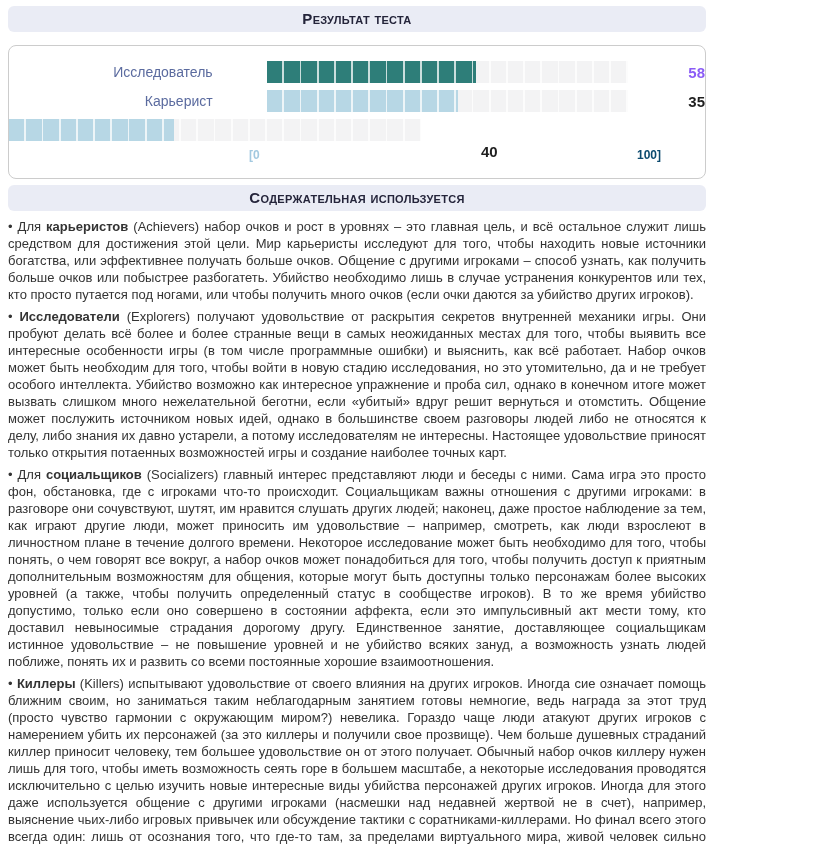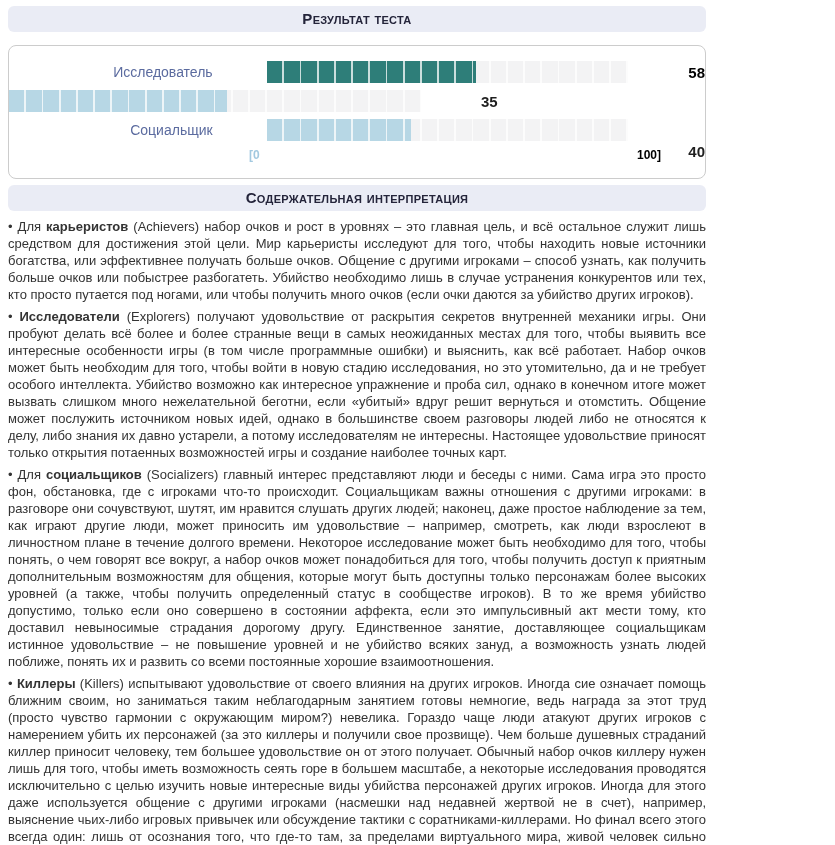--- a/index.html
+++ b/index.html
@@ -102,44 +102,44 @@
     <span>Результат теста</span>
   </div>
 
   <div class="chart-card">
     <div id="chart-rows">
         <div class="chart-row">
           <div class="bar-label" style="color: rgb(91, 107, 159);">Исследователь</div>
           <div class="bar-track" style="background: rgb(243, 243, 244);">
             <div class="bar-fill" style="width: 58%; background: rgb(46, 126, 121);"></div>
           </div>
-          <div class="bar-value" style="color: #000000;">58</div>
+          <div class="bar-value" style="color: #8b5cf6;">58</div>
         </div>
         <div class="chart-row">
+          <div class="bar-label" style="color: rgb(91, 107, 159);">Карьерист</div>
           <div class="bar-track" style="background: rgb(243, 243, 244);">
             <div class="bar-fill" style="width: 53%; background: rgb(183, 215, 229);"></div>
           </div>
           <div class="bar-value" style="color: rgb(31, 31, 31);">35</div>
         </div>
         <div class="chart-row">
-          <div class="bar-label" style="color: rgb(91, 107, 159);">Социальщик</div>
           <div class="bar-track" style="background: rgb(243, 243, 244);">
             <div class="bar-fill" style="width: 40%; background: rgb(183, 215, 229);"></div>
           </div>
           <div class="bar-value" style="color: rgb(31, 31, 31); margin-top: 42px;">40</div>
         </div>
       </div>
     <div class="axis-row">
       <span style="color: rgb(163, 201, 224);">[0</span>
-      <span style="color: #000000;">100]</span>
+      <span style="color: #0c4a6e;">100]</span>
     </div>
   </div>
 
   <div class="section-header">
-    <span>Содержательная интерпретация</span>
+    <span>Содержательная используется</span>
   </div>
 
   <div class="interpretation" id="interpretation-paragraphs">
       <p><span>• Для </span><b>карьеристов</b><span> (Achievers) набор очков и рост в уровнях – это главная цель, и всё остальное служит лишь средством для достижения этой цели. Мир карьеристы исследуют для того, чтобы находить новые источники богатства, или эффективнее получать больше очков. Общение с другими игроками – способ узнать, как получить больше очков или побыстрее разбогатеть. Убийство необходимо лишь в случае устранения конкурентов или тех, кто просто путается под ногами, или чтобы получить много очков (если очки даются за убийство других игроков).</span></p>
       <p><span>• </span><b>Исследователи</b><span> (Explorers) получают удовольствие от раскрытия секретов внутренней механики игры. Они пробуют делать всё более и более странные вещи в самых неожиданных местах для того, чтобы выявить все интересные особенности игры (в том числе программные ошибки) и выяснить, как всё работает. Набор очков может быть необходим для того, чтобы войти в новую стадию исследования, но это утомительно, да и не требует особого интеллекта. Убийство возможно как интересное упражнение и проба сил, однако в конечном итоге может вызвать слишком много нежелательной беготни, если «убитый» вдруг решит вернуться и отомстить. Общение может послужить источником новых идей, однако в большинстве своем разговоры людей либо не относятся к делу, либо знания их давно устарели, а потому исследователям не интересны. Настоящее удовольствие приносят только открытия потаенных возможностей игры и создание наиболее точных карт.</span></p>
       <p><span>• Для </span><b>социальщиков</b><span> (Socializers) главный интерес представляют люди и беседы с ними. Сама игра это просто фон, обстановка, где с игроками что-то происходит. Социальщикам важны отношения с другими игроками: в разговоре они сочувствуют, шутят, им нравится слушать других людей; наконец, даже простое наблюдение за тем, как играют другие люди, может приносить им удовольствие – например, смотреть, как люди взрослеют в личностном плане в течение долгого времени. Некоторое исследование может быть необходимо для того, чтобы понять, о чем говорят все вокруг, а набор очков может понадобиться для того, чтобы получить доступ к приятным дополнительным возможностям для общения, которые могут быть доступны только персонажам более высоких уровней (а также, чтобы получить определенный статус в сообществе игроков). В то же время убийство допустимо, только если оно совершено в состоянии аффекта, если это импульсивный акт мести тому, кто доставил невыносимые страдания дорогому другу. Единственное занятие, доставляющее социальщикам истинное удовольствие – не повышение уровней и не убийство всяких зануд, а возможность узнать людей поближе, понять их и развить со всеми постоянные хорошие взаимоотношения.</span></p>
       <p><span>• </span><b>Киллеры</b><span> (Killers) испытывают удовольствие от своего влияния на других игроков. Иногда сие означает помощь ближним своим, но заниматься таким неблагодарным занятием готовы немногие, ведь награда за этот труд (просто чувство гармонии с окружающим миром?) невелика. Гораздо чаще люди атакуют других игроков с намерением убить их персонажей (за это киллеры и получили свое прозвище). Чем больше душевных страданий киллер приносит человеку, тем большее удовольствие он от этого получает. Обычный набор очков киллеру нужен лишь для того, чтобы иметь возможность сеять горе в большем масштабе, а некоторые исследования проводятся исключительно с целью изучить новые интересные виды убийства персонажей других игроков. Иногда для этого даже используется общение с другими игроками (насмешки над недавней жертвой не в счет), например, выяснение чьих-либо игровых привычек или обсуждение тактики с соратниками-киллерами. Но финал всего этого всегда один: лишь от осознания того, что где-то там, за пределами виртуального мира, живой человек сильно расстроен тем, что с ним только что сотворили – и ничего не может с этим поделать – киллер получает свою дозу адреналинового счастья.</span></p>
     </div>
 
 </div>

